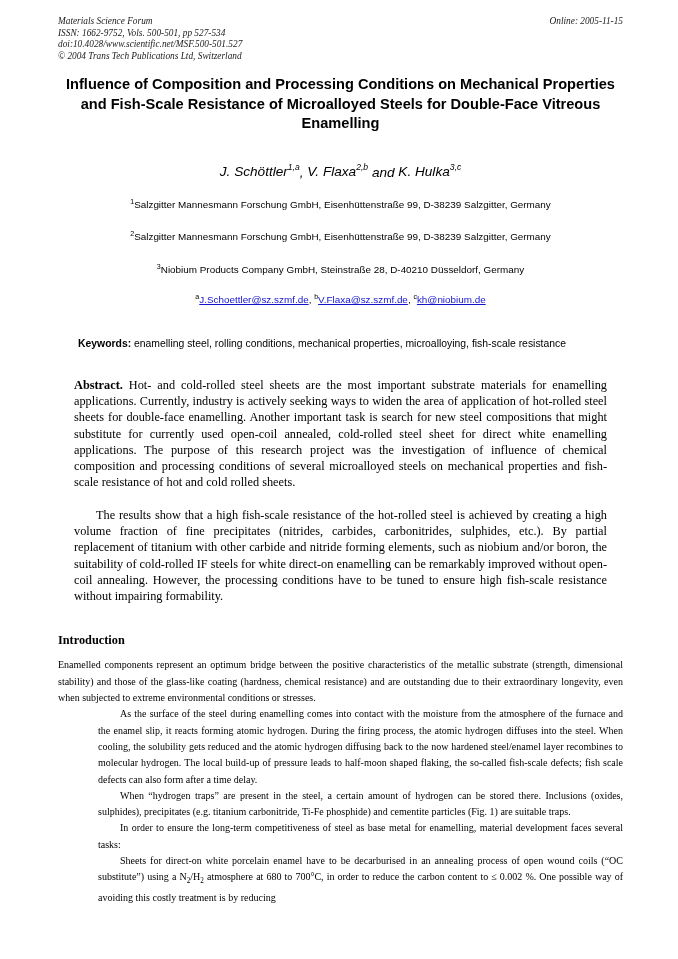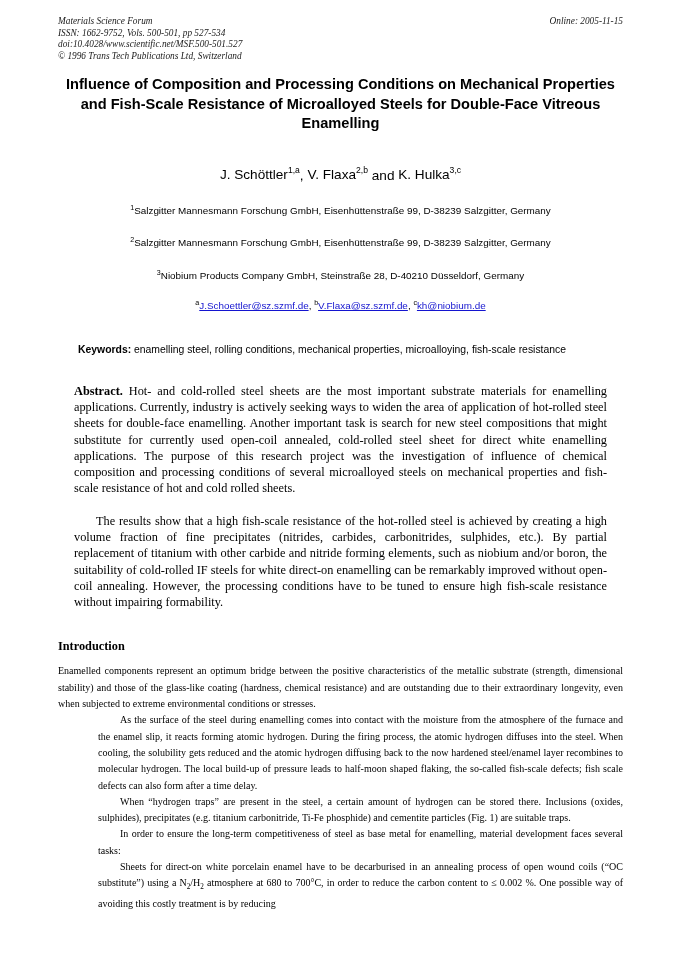--- a/index.html
+++ b/index.html
@@ -52,21 +52,22 @@
     text-align: center;
     margin: 9px 6px 0 6px;
   }
 
   
   .authors {
     font-family: "Liberation Sans", sans-serif;
     font-size: 13.6px;
     text-align: center;
     margin-top: 26px;
-    line-height: 23px;
+    line-height: 16px;
+    font-style: italic;
   }
   .authors sup { font-size: 8.6px; vertical-align: super; }
 
   .affil {
     font-family: "Liberation Sans", sans-serif;
     font-size: 9.9px;
     text-align: center;
     line-height: 20px;
     margin-top: 12px;
   }
@@ -131,21 +132,21 @@
 <body>
 
 <div class="page">
 
   <div class="jheader">
     <div class="online">Online: 2005-11-15</div>
     <div class="left-block">
       <div class="jline">Materials Science Forum</div>
       <div class="jline">ISSN: 1662-9752, Vols. 500-501, pp 527-534</div>
       <div class="jline">doi:10.4028/www.scientific.net/MSF.500-501.527</div>
-      <div class="jline">© 1996 Trans Tech Publications Ltd, Switzerland</div>
+      <div class="jline">© 2004 Trans Tech Publications Ltd, Switzerland</div>
     </div>
   </div>
 
   <div class="title">Influence of Composition and Processing Conditions on Mechanical Properties and Fish-Scale Resistance of Microalloyed Steels for Double-Face Vitreous Enamelling</div>
 
   <div class="authors">
     <span><span>J. Schöttler</span><sup>1,a</sup></span><span>, </span><span><span>V. Flaxa</span><sup>2,b</sup></span><span> and </span><span><span>K. Hulka</span><sup>3,c</sup></span>
   </div>
 
   <div class="affil"><sup>1</sup><span>Salzgitter Mannesmann Forschung GmbH, Eisenhüttenstraße 99, D-38239 Salzgitter, Germany</span></div>

